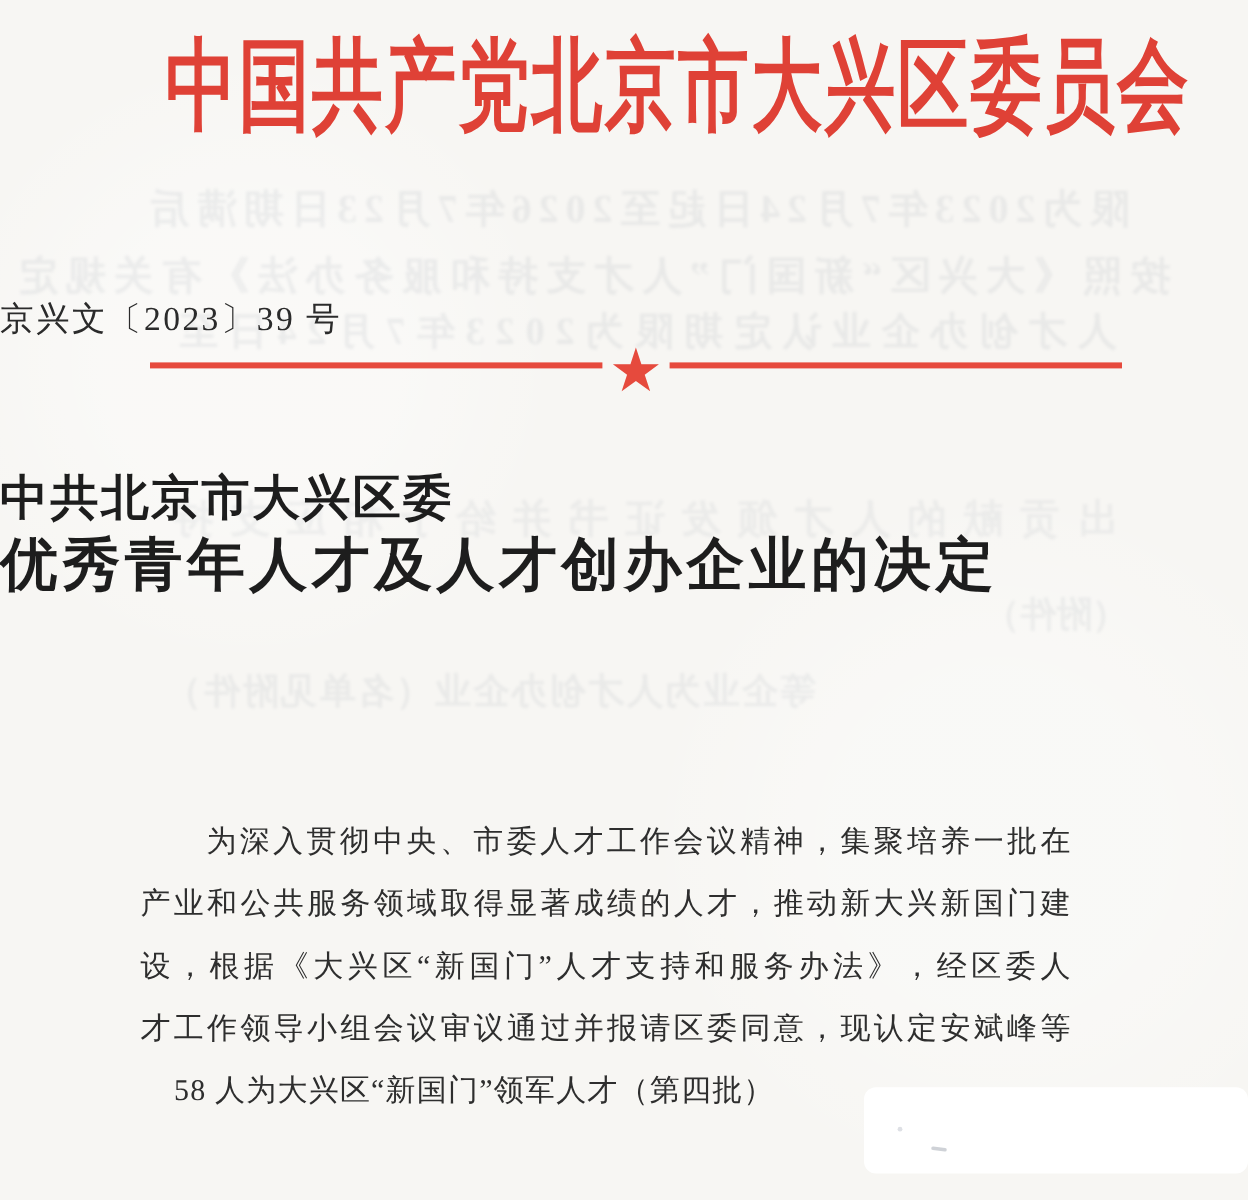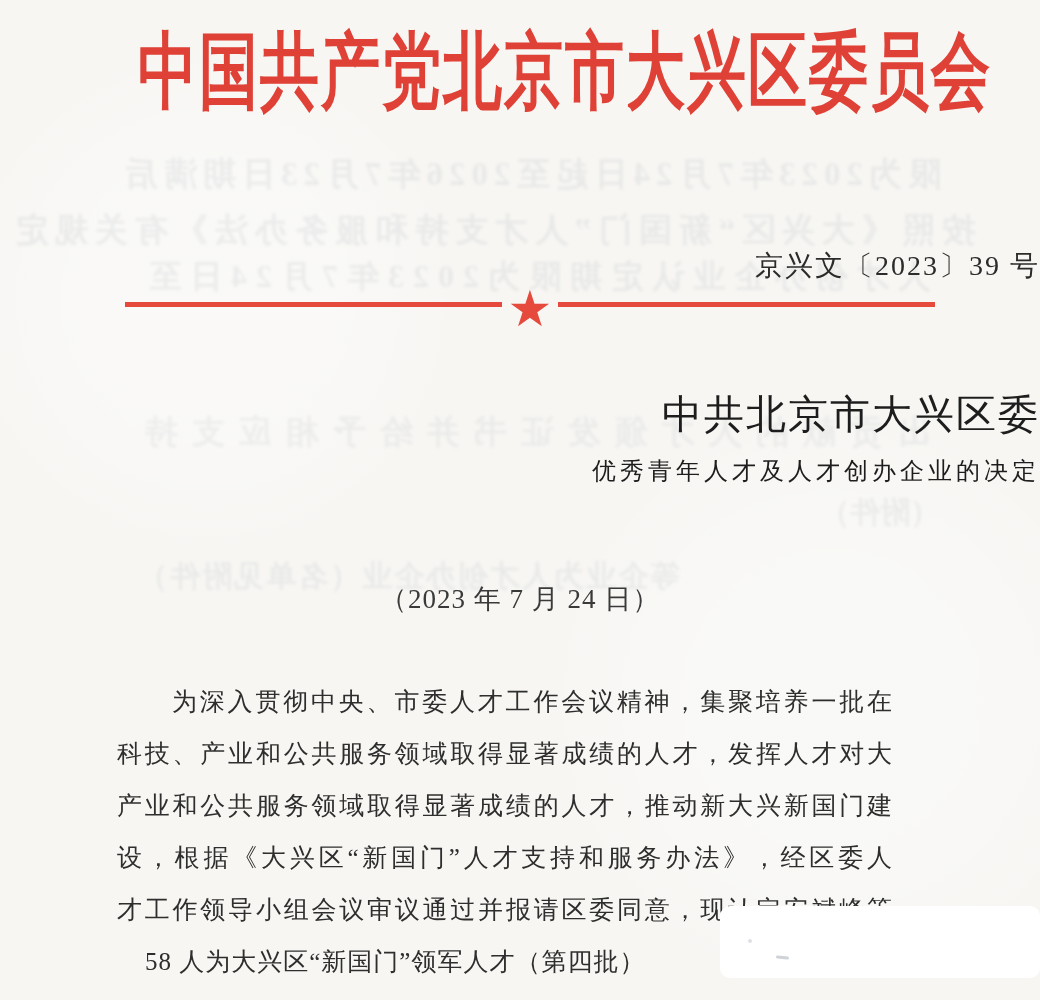--- a/index.html
+++ b/index.html
@@ -39,41 +39,41 @@
   }
   .org-name span{
     display:inline-block;
     font-size:59px;font-weight:700;letter-spacing:2px;
     color:#df4136;
     transform:scaleY(1.42);transform-origin:top center;
     white-space:nowrap;
   }
   .doc-number{
     position:absolute;top:247px;left:0;width:100%;
-    text-align:right;font-size:28px;letter-spacing:2px;color:#2b2b2b;
+    text-align:left;font-size:28px;letter-spacing:2px;color:#2b2b2b;
     z-index:2;
   }
   .divider{
     position:absolute;top:292px;left:125px;width:810px;height:24px;
     display:flex;align-items:center;z-index:2;
   }
   .divider .rule{flex:1;height:5px;background:#e64a3d;}
   .divider .star{
     flex:0 0 auto;
     color:#e64a3d;font-size:50px;line-height:0;
     margin:0 6px;position:relative;top:5px;
     font-family:"DejaVu Sans",sans-serif;
   }
   .title-block{
     position:absolute;top:386px;left:0;width:100%;
-    text-align:right;color:#1d1d1d;font-weight:400;z-index:2;
+    text-align:left;color:#1d1d1d;font-weight:700;z-index:2;
   }
   .title-l1{font-size:40px;letter-spacing:2px;line-height:57px;}
   .title-l2{font-size:40px;letter-spacing:0;line-height:57px;}
-  .title-l3{font-size:24px;letter-spacing:4px;line-height:57px;}
+  .title-l3{font-size:48px;letter-spacing:4px;line-height:57px;}
   .doc-date{
     position:absolute;top:581px;left:0;width:100%;
     text-align:center;font-size:27px;color:#3a3a3a;letter-spacing:1px;z-index:2;
   }
   .body-text{
     position:absolute;top:676px;left:117px;width:775px;
     font-size:25px;line-height:52px;color:#2e2e2e;z-index:2;
   }
   .body-line{
     text-align:justify;
@@ -118,25 +118,23 @@
     <div class="rule"></div>
     <div class="star">★</div>
     <div class="rule"></div>
   </div>
 
   <div class="title-block">
     <div class="title-l1">中共北京市大兴区委</div>
     <div class="title-l3">优秀青年人才及人才创办企业的决定</div>
   </div>
 
-  <div class="doc-date">（2023 年 7 月 24 日）</div>
 
   <div class="body-text">
     <div class="body-line indent">为深入贯彻中央、市委人才工作会议精神，集聚培养一批在</div>
-    <div class="body-line">科技、产业和公共服务领域取得显著成绩的人才，发挥人才对大</div>
     <div class="body-line">产业和公共服务领域取得显著成绩的人才，推动新大兴新国门建</div>
     <div class="body-line">设，根据《大兴区“新国门”人才支持和服务办法》，经区委人</div>
     <div class="body-line">才工作领导小组会议审议通过并报请区委同意，现认定安斌峰等</div>
     <div class="body-line last">58 人为大兴区“新国门”领军人才（第四批）</div>
   </div>
 
   <div class="whiteout"></div>
   <div class="smudge-dot"></div>
   <div class="smudge-dash"></div>
 

